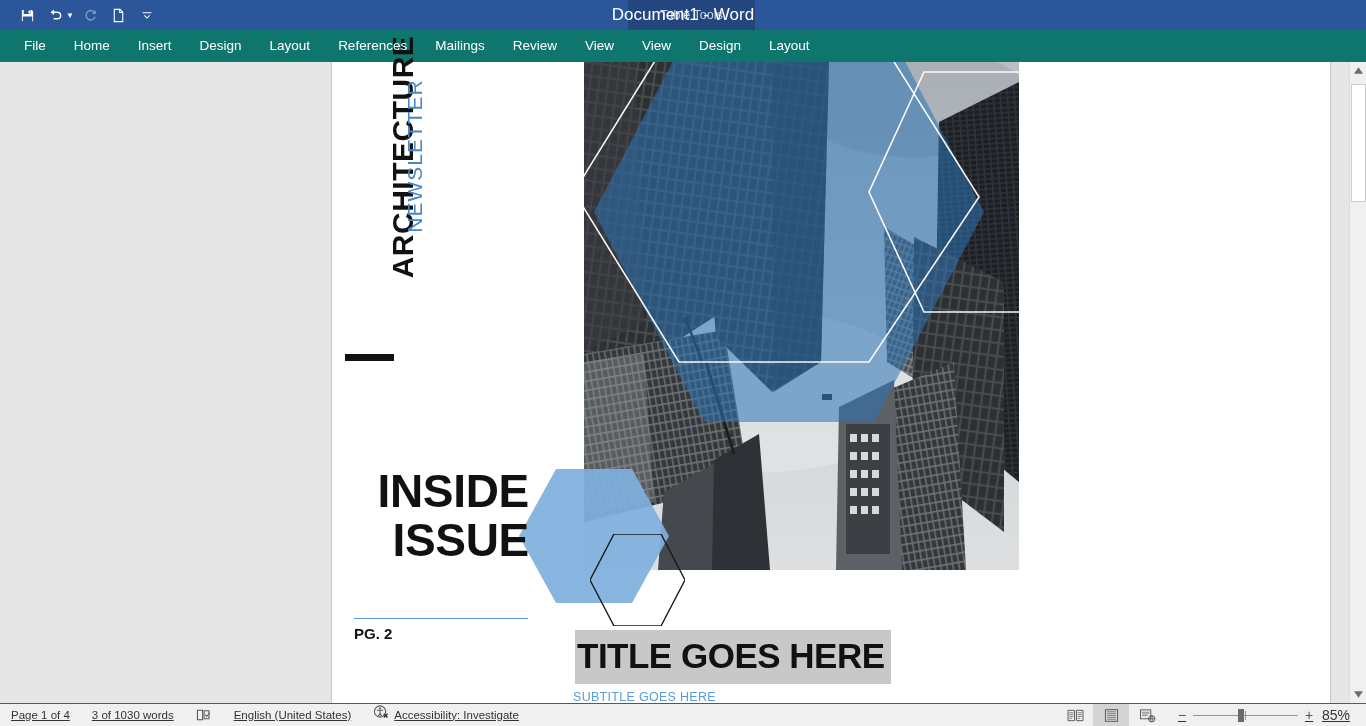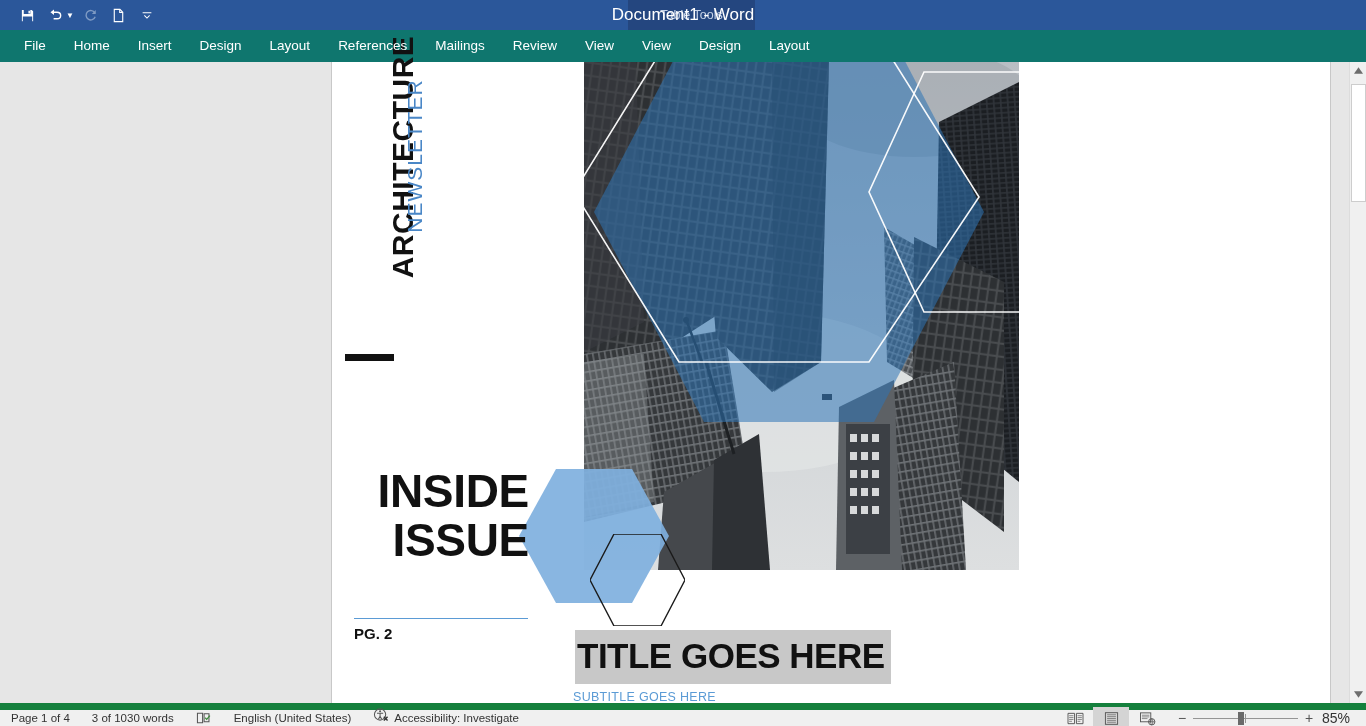--- a/index.html
+++ b/index.html
@@ -172,22 +172,22 @@
   .sb-arrow.up { top: 0; } .sb-arrow.down { bottom: 0; }
   .sb-track { position: absolute; left: 0; top: 17px; width: 17px; bottom: 17px; background: #f0f0f0; }
   .sb-thumb {
     position: absolute; left: 1px; top: 22px; width: 15px; height: 118px;
     background: #ffffff; border: 1px solid #cdcdcd; cursor: pointer;
   }
 
   
   .statusbar {
     position: absolute; left: 0; bottom: 0; width: 1366px; height: 23px;
-    background: #f0f0f0; border-top: 7px solid #15803d;
-    display: flex; align-items: center; font-size: 11.5px; color: #333333;
+    background: #f0f0f0; border-top: 1px solid #15803d;
+    display: flex; align-items: center; font-size: 11.5px; color: #333333; text-decoration: underline;
   }
   .sb-item { padding: 0 11px; height: 23px; line-height: 23px; display: flex; align-items: center; gap: 5px; cursor: pointer; white-space: nowrap; }
   .sb-right { margin-left: auto; display: flex; align-items: center; }
   .view-btn {
     width: 36px; height: 23px; display: flex; align-items: center; justify-content: center; cursor: pointer;
   }
   .view-btn.active { background: #d4d4d4; }
   .zoom-wrap { display: flex; align-items: center; gap: 0px; padding-left: 6px; }
   .zoom-sign { width: 22px; text-align: center; color: #555; font-size: 14px; cursor: pointer; user-select: none; }
   .zoom-track { position: relative; width: 105px; height: 23px; cursor: pointer; }

